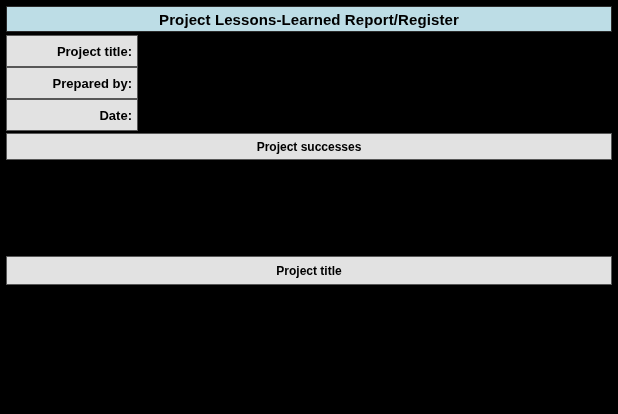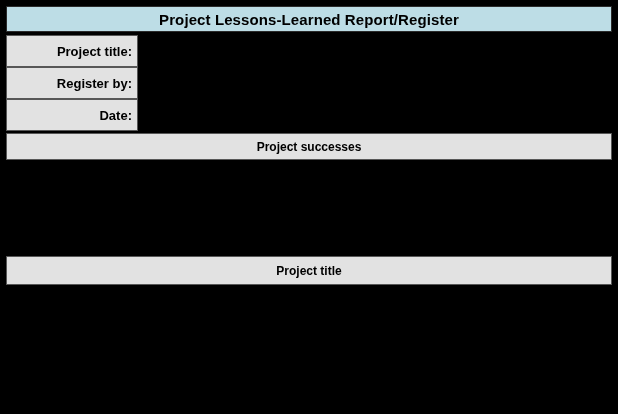--- a/index.html
+++ b/index.html
@@ -100,21 +100,21 @@
 </head>
 <body>
 
 <div id="sheet">
 
   <div class="cell title-bar">Project Lessons-Learned Report/Register</div>
 
   <div class="cell label-cell label-title">Project title:</div>
   <div class="cell value-cell value-title"></div>
 
-  <div class="cell label-cell label-prepared">Register by:</div>
+  <div class="cell label-cell label-prepared">Prepared by:</div>
   <div class="cell value-cell value-prepared"></div>
 
   <div class="cell label-cell label-date">Date:</div>
   <div class="cell value-cell value-date"></div>
 
   <div class="cell band band-successes">Project successes</div>
   <div class="body-area body-successes"></div>
 
   <div class="cell band band-review">Project title</div>
   <div class="body-area body-review"></div>

